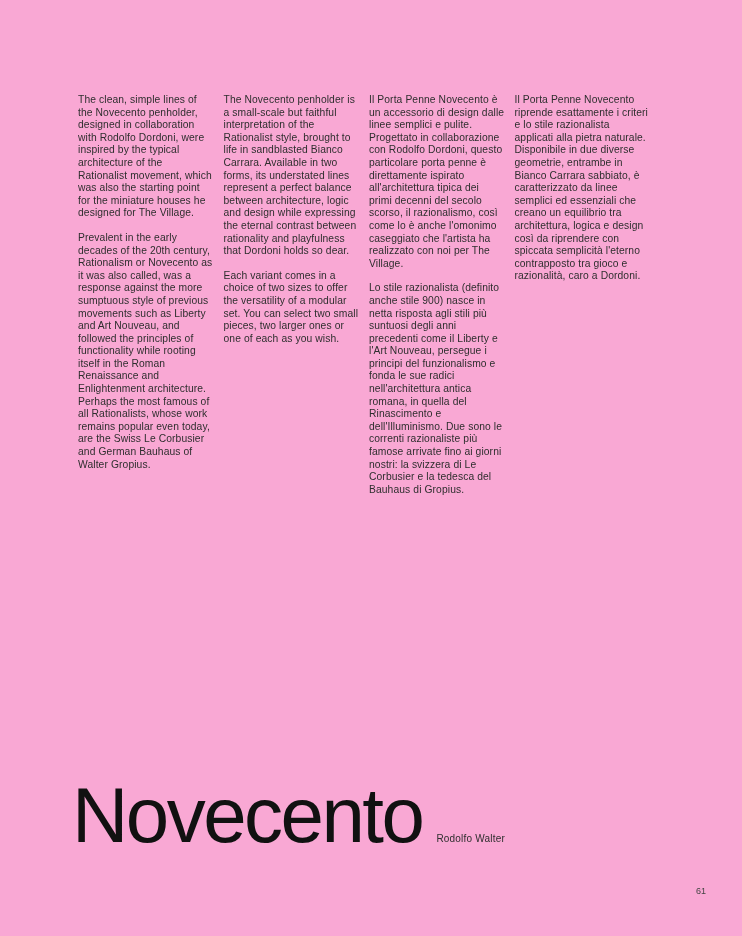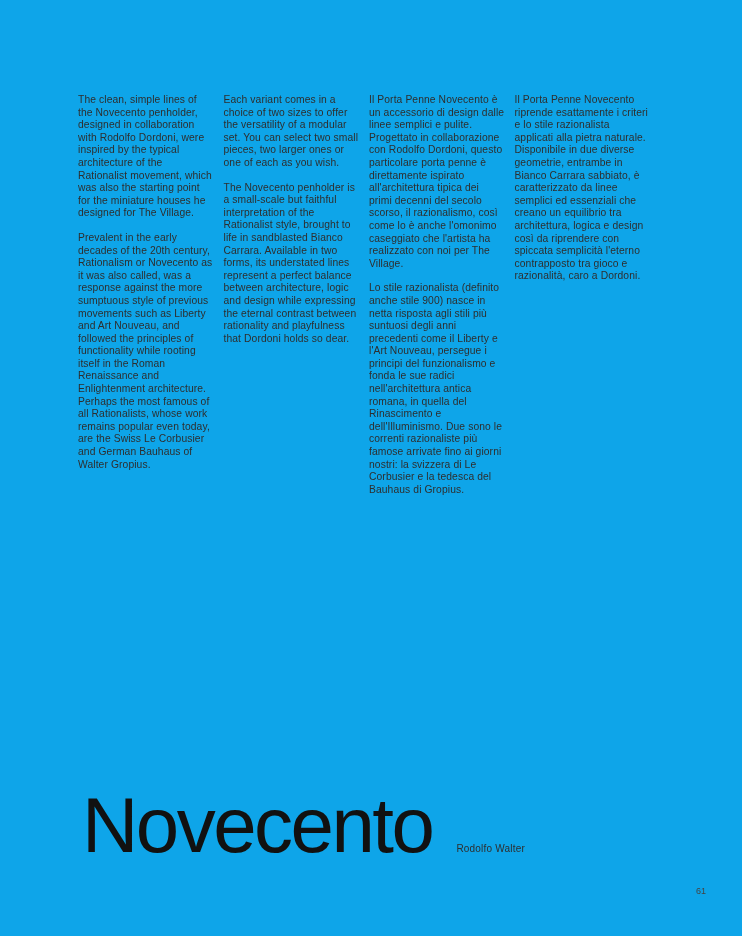--- a/index.html
+++ b/index.html
@@ -11,21 +11,21 @@
     width: 742px;
     height: 936px;
     position: relative;
     font-family: "Liberation Sans", sans-serif;
     color: #2e2e2e;
     overflow: hidden;
   }
   .page {
     position: absolute;
     inset: 0;
-    background: #0ea5e9;
+    background: #f9a8d4;
   }
   .columns {
     position: absolute;
     top: 94px;
     left: 78px;
     width: 572px;
     display: flex;
     gap: 10px;
   }
   .col {
@@ -41,21 +41,21 @@
   .title-row {
     position: absolute;
     left: 72px;
     top: 776px;
     display: flex;
     align-items: baseline;
     gap: 14px;
     white-space: nowrap;
   }
   .product-title {
-    margin: 10px;
+    margin: 0;
     font-size: 78px;
     font-weight: 200;
     letter-spacing: -2.5px;
     line-height: 1;
     color: #111111;
   }
   .designer {
     font-size: 10px;
     color: #2e2e2e;
     letter-spacing: 0.2px;
@@ -74,22 +74,22 @@
 <div class="page">
 
   <div class="columns">
 
     <div class="col">
       <p>The clean, simple lines of the Novecento penholder, designed in collaboration with Rodolfo Dordoni, were inspired by the typical architecture of the Rationalist movement, which was also the starting point for the miniature houses he designed for The Village.</p>
       <p>Prevalent in the early decades of the 20th century, Rationalism or Novecento as it was also called, was a response against the more sumptuous style of previous movements such as Liberty and Art Nouveau, and followed the principles of functionality while rooting itself in the Roman Renaissance and Enlightenment architecture. Perhaps the most famous of all Rationalists, whose work remains popular even today, are the Swiss Le Corbusier and German Bauhaus of Walter Gropius.</p>
     </div>
 
     <div class="col">
+      <p>The Novecento penholder is a small-scale but faithful interpretation of the Rationalist style, brought to life in sandblasted Bianco Carrara. Available in two forms, its understated lines represent a perfect balance between architecture, logic and design while expressing the eternal contrast between rationality and playfulness that Dordoni holds so dear.</p>
       <p>Each variant comes in a choice of two sizes to offer the versatility of a modular set. You can select two small pieces, two larger ones or one of each as you wish.</p>
-      <p>The Novecento penholder is a small-scale but faithful interpretation of the Rationalist style, brought to life in sandblasted Bianco Carrara. Available in two forms, its understated lines represent a perfect balance between architecture, logic and design while expressing the eternal contrast between rationality and playfulness that Dordoni holds so dear.</p>
     </div>
 
     <div class="col">
       <p>Il Porta Penne Novecento è un accessorio di design dalle linee semplici e pulite. Progettato in collaborazione con Rodolfo Dordoni, questo particolare porta penne è direttamente ispirato all'architettura tipica dei primi decenni del secolo scorso, il razionalismo, così come lo è anche l'omonimo caseggiato che l'artista ha realizzato con noi per The Village.</p>
       <p>Lo stile razionalista (definito anche stile 900) nasce in netta risposta agli stili più suntuosi degli anni precedenti come il Liberty e l'Art Nouveau, persegue i principi del funzionalismo e fonda le sue radici nell'architettura antica romana, in quella del Rinascimento e dell'Illuminismo. Due sono le correnti razionaliste più famose arrivate fino ai giorni nostri: la svizzera di Le Corbusier e la tedesca del Bauhaus di Gropius.</p>
     </div>
 
     <div class="col">
       <p>Il Porta Penne Novecento riprende esattamente i criteri e lo stile razionalista applicati alla pietra naturale. Disponibile in due diverse geometrie, entrambe in Bianco Carrara sabbiato, è caratterizzato da linee semplici ed essenziali che creano un equilibrio tra architettura, logica e design così da riprendere con spiccata semplicità l'eterno contrapposto tra gioco e razionalità, caro a Dordoni.</p>
     </div>

